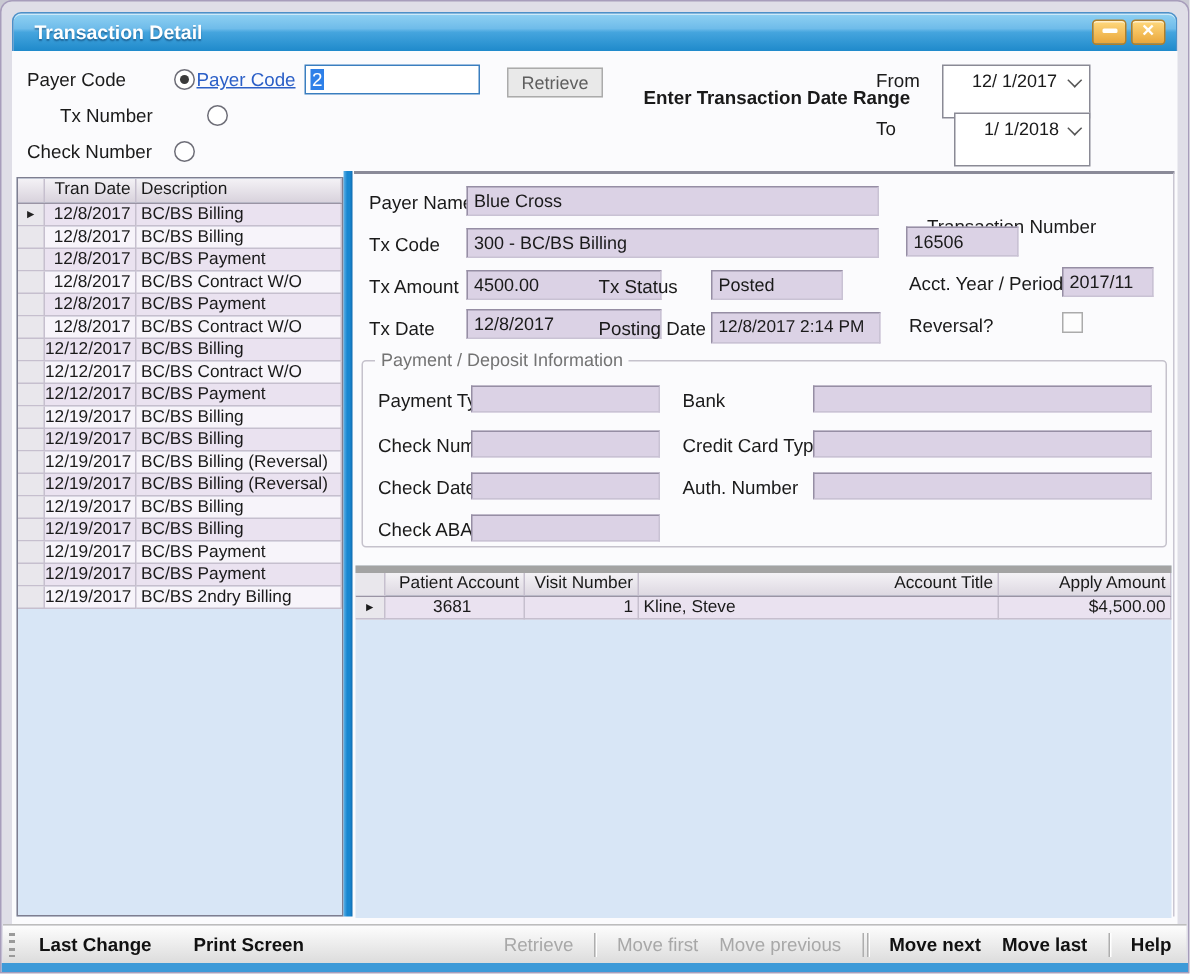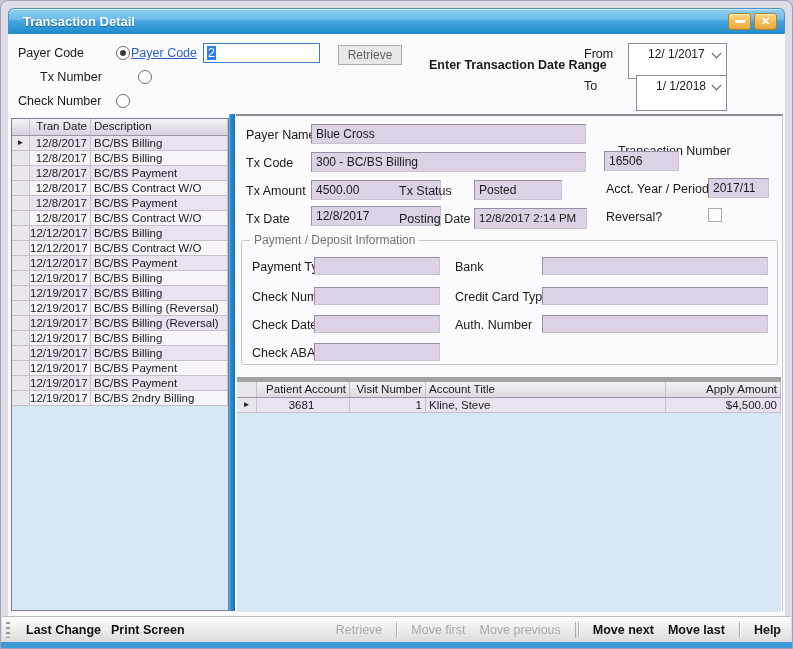--- a/index.html
+++ b/index.html
@@ -100,28 +100,28 @@
   .ag-header{display:flex;height:16px;background:linear-gradient(#F4F2F6,#DDD8E1);border-bottom:1px solid #9A94A4;}
   .ag-header span{border-right:1px solid var(--grid-line);padding:1px 3px;}
   .ag-row{display:flex;height:15px;line-height:14px;background:var(--row-odd);}
   .ag-row span{border-right:1px solid var(--grid-line);border-bottom:1px solid var(--grid-line);}
   .ag-sel{width:20px;background:#E9E7EC;text-align:center;font-size:8px;line-height:14px;}
   .ag-pa{width:93px;text-align:center;padding-right:3px;}
   .ag-vn{width:76px;text-align:right;padding-right:3px;}
   .ag-at{width:240px;padding-left:3px;}
   .ag-aa{flex:1;text-align:right;padding-right:3px;}
   .ag-header .ag-pa,.ag-header .ag-vn,.ag-header .ag-aa{text-align:right;}
-  .ag-header .ag-at{text-align:left;}
+  .ag-header .ag-at{text-align:right;}
   
   .statusbar{position:absolute;left:1px;right:1px;bottom:6px;height:26px;
     background:linear-gradient(#FDFDFD,#DCDCDC);border-top:1px solid #BDBDBD;
     display:flex;align-items:center;font-size:12.5px;}
   .grip{width:4px;height:16px;margin-left:4px;
     background:repeating-linear-gradient(to bottom,#9a9a9a 0 2px,transparent 2px 5px);}
-  .sb-left{display:flex;gap:10px;margin-left:16px;font-weight:600;}
+  .sb-left{display:flex;gap:28px;margin-left:16px;font-weight:600;}
   .sb-right{display:flex;align-items:center;gap:14px;margin-left:auto;margin-right:10px;}
   .sb-item{white-space:nowrap;cursor:default;}
   .sb-item.enabled{color:#111;font-weight:bold;}
   .sb-item.disabled{color:var(--disabled);}
   .sb-sep{width:1px;height:16px;background:#AEAEAE;box-shadow:1px 0 0 #fff;}
   .sb-sep.double{box-shadow:3px 0 0 #AEAEAE,4px 0 0 #fff;margin-right:3px;}
   .bottom-strip{position:absolute;left:0;right:0;bottom:0;height:6px;background:var(--strip-blue);}
 </style>
 </head>
 <body>

